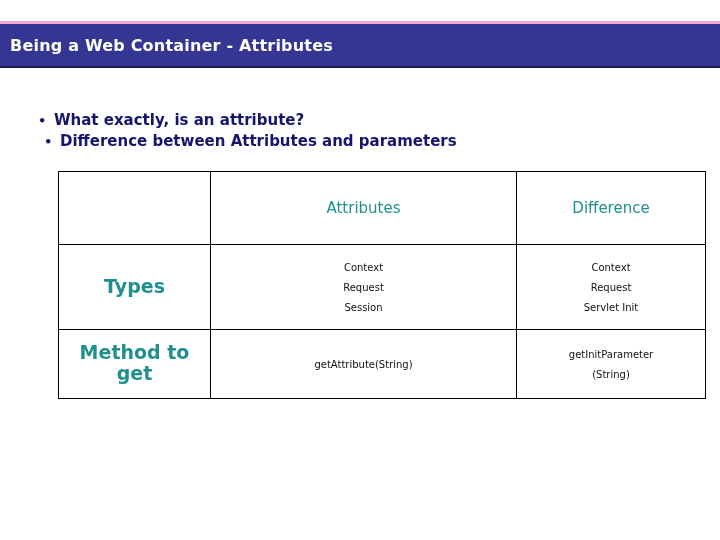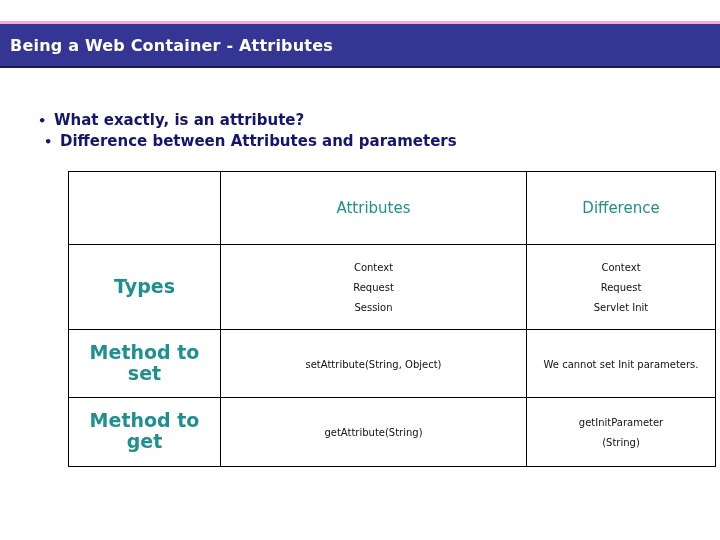--- a/index.html
+++ b/index.html
@@ -61,21 +61,21 @@
     flex: 0 0 16px;
     text-align: left;
     font-size: 13px;
     line-height: 21px;
   }
   .bullet-text { flex: 1 1 auto; }
 
   
   .cmp-table {
     position: absolute;
-    left: 68px;
+    left: 58px;
     top: 171px;
     width: 620px;
     border-collapse: collapse;
     table-layout: fixed;
   }
   .cmp-table td {
     border: 1.5px solid #000000;
     vertical-align: middle;
     text-align: center;
     padding: 2px 4px;
@@ -155,31 +155,20 @@
 Request
 Session</span>
       </td>
       <td class="col-param">
         <span class="cell-plain multiline">Context
 Request
 Servlet Init</span>
       </td>
     </tr>
 
-    <tr class="row-set">
-      <td class="col-label">
-        <span class="lbl">Method to set</span>
-      </td>
-      <td class="col-attr">
-        <span class="cell-plain">setAttribute(String, Object)</span>
-      </td>
-      <td class="col-param cell-left">
-        <span class="cell-plain">We cannot set Init parameters.</span>
-      </td>
-    </tr>
 
 
     <tr class="row-get">
       <td class="col-label">
         <span class="lbl">Method to get</span>
       </td>
       <td class="col-attr">
         <span class="cell-plain">getAttribute(String)</span>
       </td>
       <td class="col-param">

